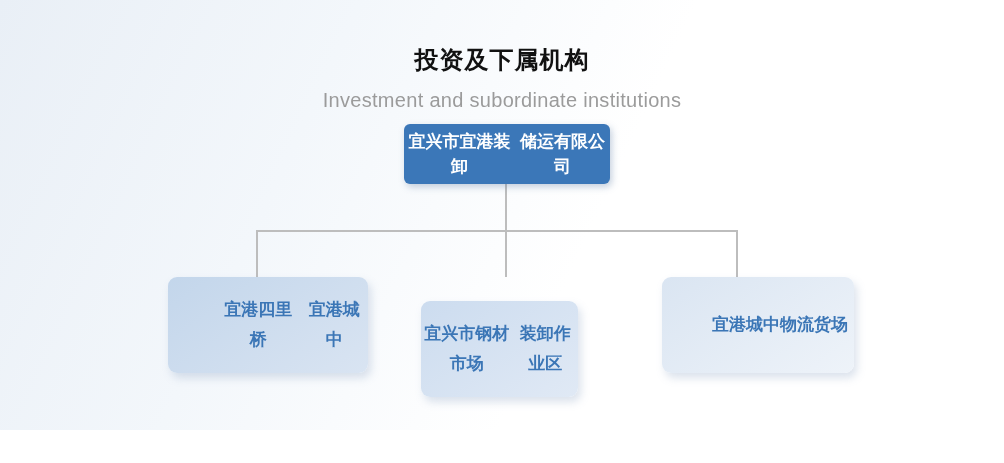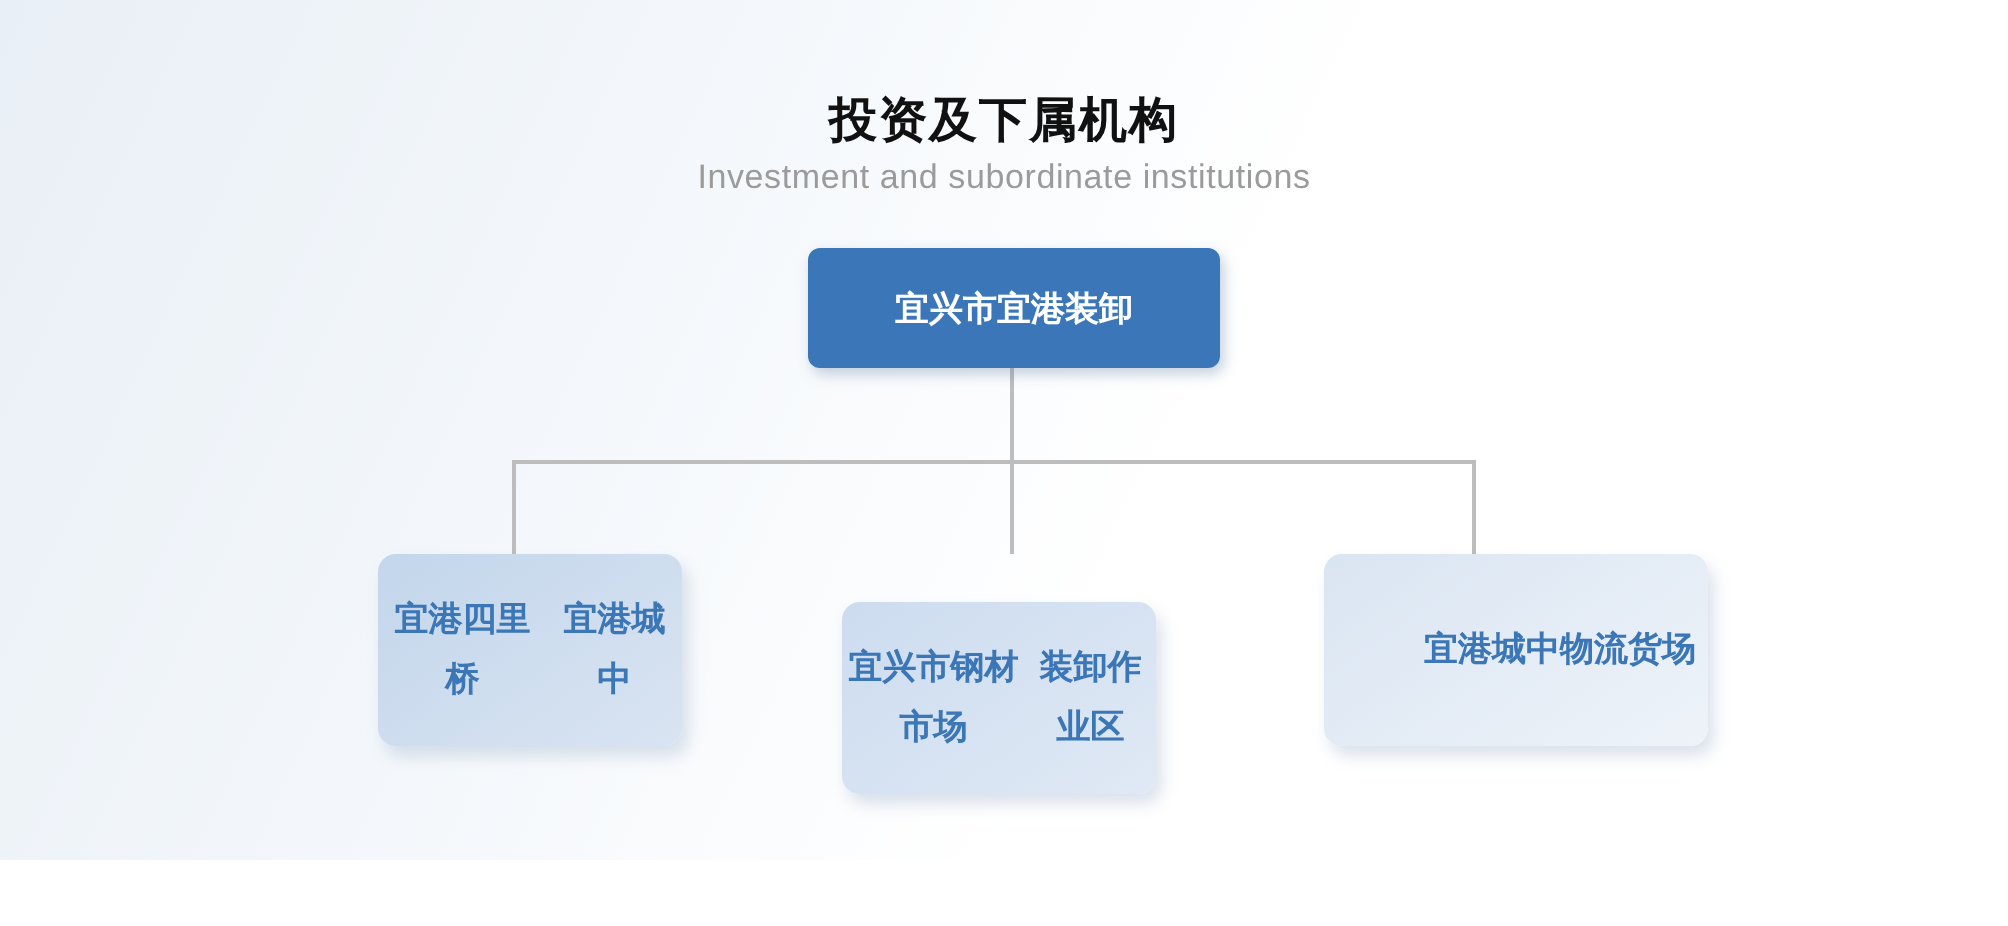--- a/index.html
+++ b/index.html
@@ -14,23 +14,23 @@
     background:linear-gradient(115deg,#e9eff6 0%,#f3f7fb 30%,#ffffff 58%,#ffffff 100%);
   }
   .page-title{
     position:absolute;top:44px;left:0;width:100%;
     text-align:center;
     font-size:24px;font-weight:bold;
     letter-spacing:1px;
     color:#111111;
   }
   .page-subtitle{
-    position:absolute;top:79px;left:0;width:100%;
+    position:absolute;top:89px;left:0;width:100%;
     text-align:center;
-    font-size:17px;
+    font-size:20px;
     letter-spacing:0.3px;
     color:#9b9b9b;
   }
   .node{
     position:absolute;
     display:flex;flex-direction:row;
     align-items:center;justify-content:center;
     text-align:center;
     font-weight:bold;
   }
@@ -42,21 +42,21 @@
     font-size:17px;line-height:25px;
     box-shadow:2px 3px 7px rgba(90,120,160,0.35);
   }
   .child-node{
     top:277px;height:96px;
     border-radius:9px;
     color:#3b76b6;
     font-size:17px;line-height:30px;
     box-shadow:3px 5px 8px rgba(125,150,185,0.28);
   }
-  .child-1{left:189px;width:152px;background:linear-gradient(145deg,#c3d6eb 0%,#d9e4f2 100%);}
+  .child-1{left:168px;width:152px;background:linear-gradient(145deg,#c3d6eb 0%,#d9e4f2 100%);padding-left:48px;}
   .child-2{left:421px;width:157px;background:linear-gradient(145deg,#ccdcef 0%,#e0e9f5 100%);margin-top:24px;}
   .child-3{left:662px;width:148px;background:linear-gradient(145deg,#dae5f2 0%,#eef3f9 100%);padding-left:44px;}
   .conn{
     position:absolute;
     background:#bdbdbd;
   }
   .conn-stub{left:505px;top:184px;width:2px;height:93px;}
   .conn-hbar{left:256px;top:230px;width:482px;height:2px;}
   .conn-drop-left{left:256px;top:230px;width:2px;height:47px;}
   .conn-drop-right{left:736px;top:230px;width:2px;height:47px;}
@@ -70,20 +70,21 @@
 
   <div class="page-subtitle">Investment and subordinate institutions</div>
 
   <div class="conn conn-stub"></div>
   <div class="conn conn-hbar"></div>
   <div class="conn conn-drop-left"></div>
   <div class="conn conn-drop-right"></div>
 
   <div class="node root-node">
     <span>宜兴市宜港装卸</span>
+    <span>储运有限公司</span>
   </div>
 
   <div class="node child-node child-1">
     <span>宜港四里桥</span>
     <span>宜港城中</span>
   </div>
 
   <div class="node child-node child-2">
     <span>宜兴市钢材市场</span>
     <span>装卸作业区</span>

